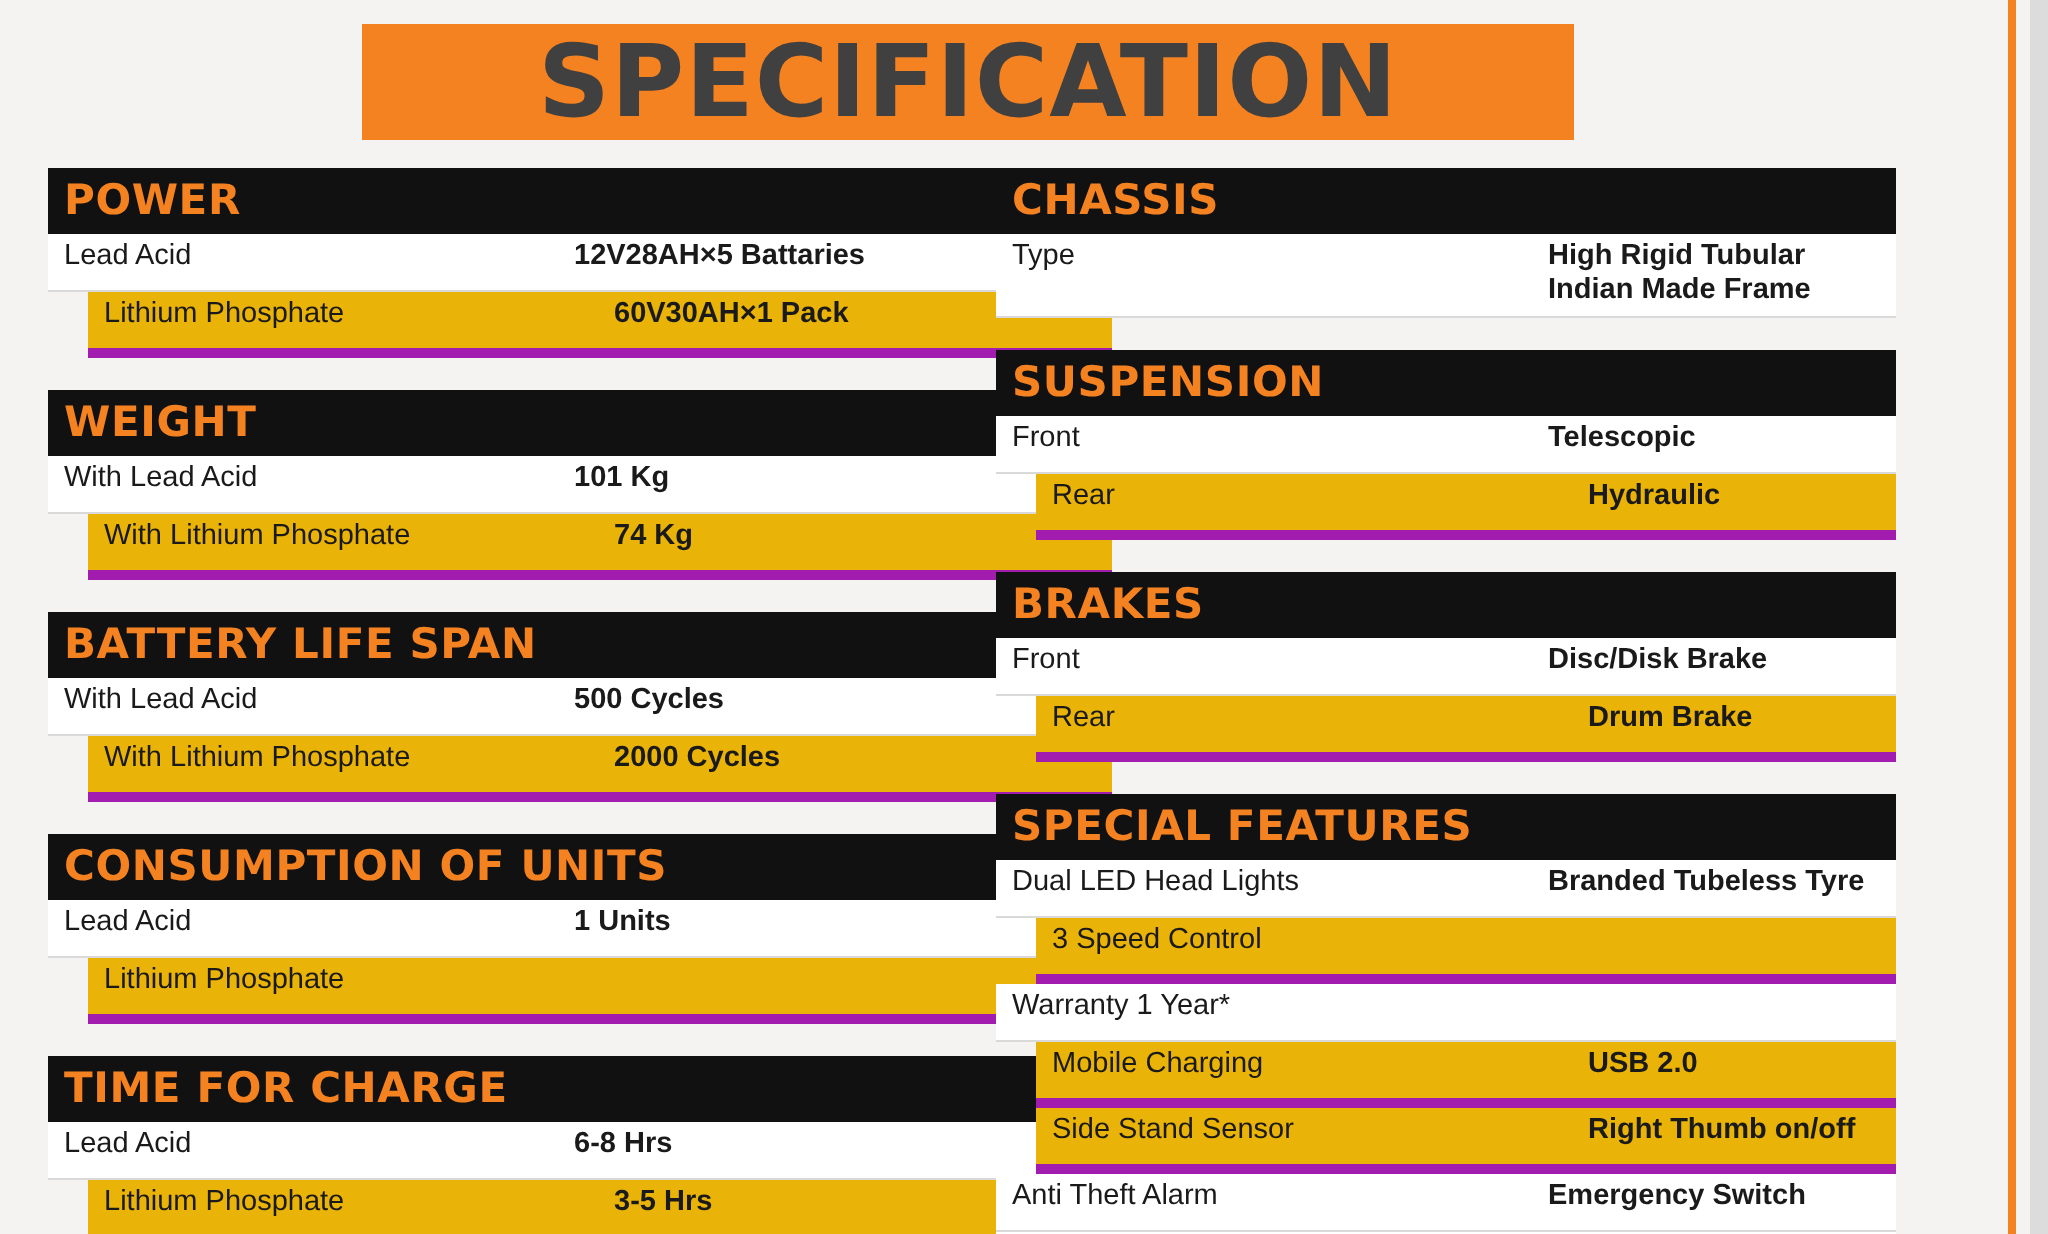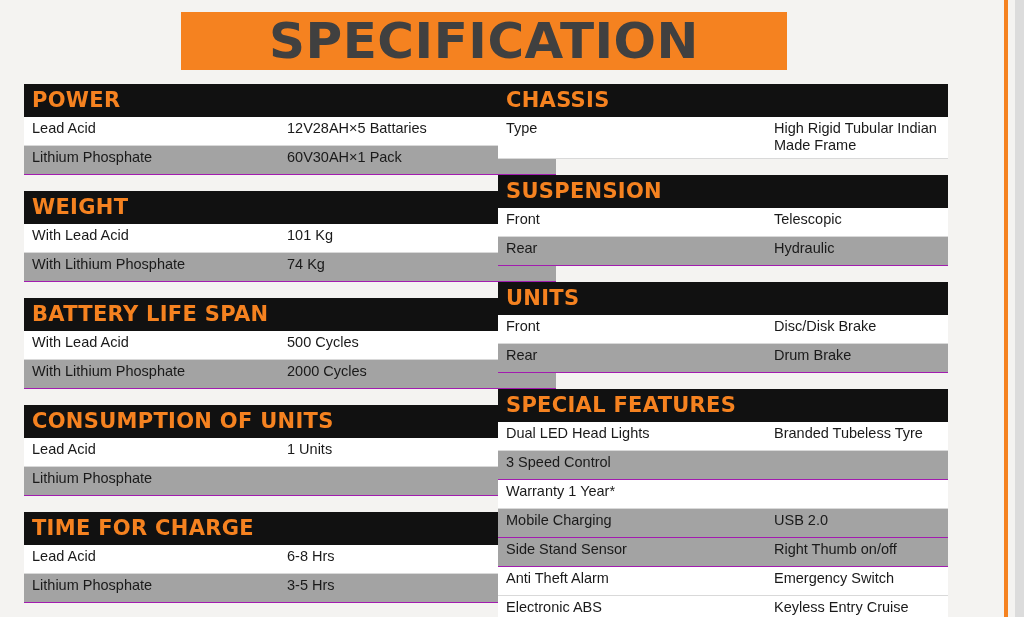--- a/index.html
+++ b/index.html
@@ -92,36 +92,38 @@
     display: flex;
     align-items: flex-start;
     padding: 3px 8px 4px 8px;
     border-bottom: 1px solid #d9d9d9;
     min-height: 21px;
   }
   .row.odd {
     background: #ffffff;
   }
   .row.even {
-    background: #a3a3a3;
-    border-bottom: 1px solid #a21caf;
+    background: #eab308;
+    border-bottom: 5px solid #a21caf;
+    margin-left: 20px;
   }
   .row .cell-label,
   .row .cell-value {
     font-size: 14.5px;
     line-height: 17px;
     color: #1a1a1a;
     font-family: "Liberation Sans", sans-serif;
   }
   .row .cell-label {
     flex: 0 0 255px;
     max-width: 255px;
   }
   .row .cell-value {
     flex: 1 1 auto;
+    font-weight: bold;
   }
 
   
   .col-right .row .cell-label {
     flex: 0 0 268px;
     max-width: 268px;
   }
 
   .two-line { line-height: 17px; }
 </style>
@@ -219,21 +221,21 @@
           <div class="cell-label two-line">Front</div>
           <div class="cell-value two-line">Telescopic</div>
         </div>
         <div class="row even">
           <div class="cell-label two-line">Rear</div>
           <div class="cell-value two-line">Hydraulic</div>
         </div>
       </div>
       <div class="section">
         <div class="section-head">
-          <span class="section-title">UNITS</span>
+          <span class="section-title">BRAKES</span>
         </div>
         <div class="row odd">
           <div class="cell-label two-line">Front</div>
           <div class="cell-value two-line">Disc/Disk Brake</div>
         </div>
         <div class="row even">
           <div class="cell-label two-line">Rear</div>
           <div class="cell-value two-line">Drum Brake</div>
         </div>
       </div>

